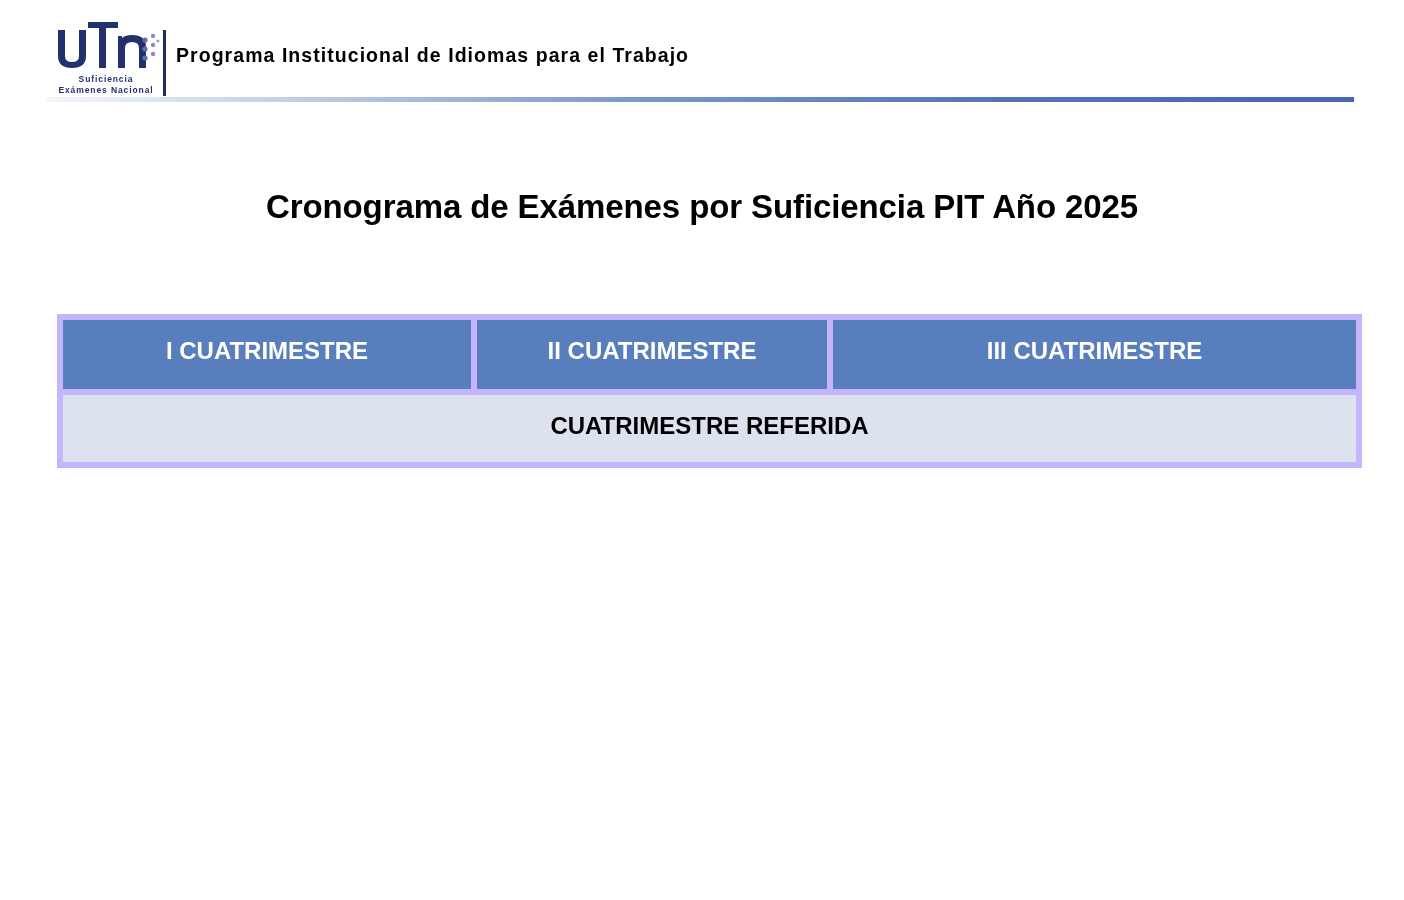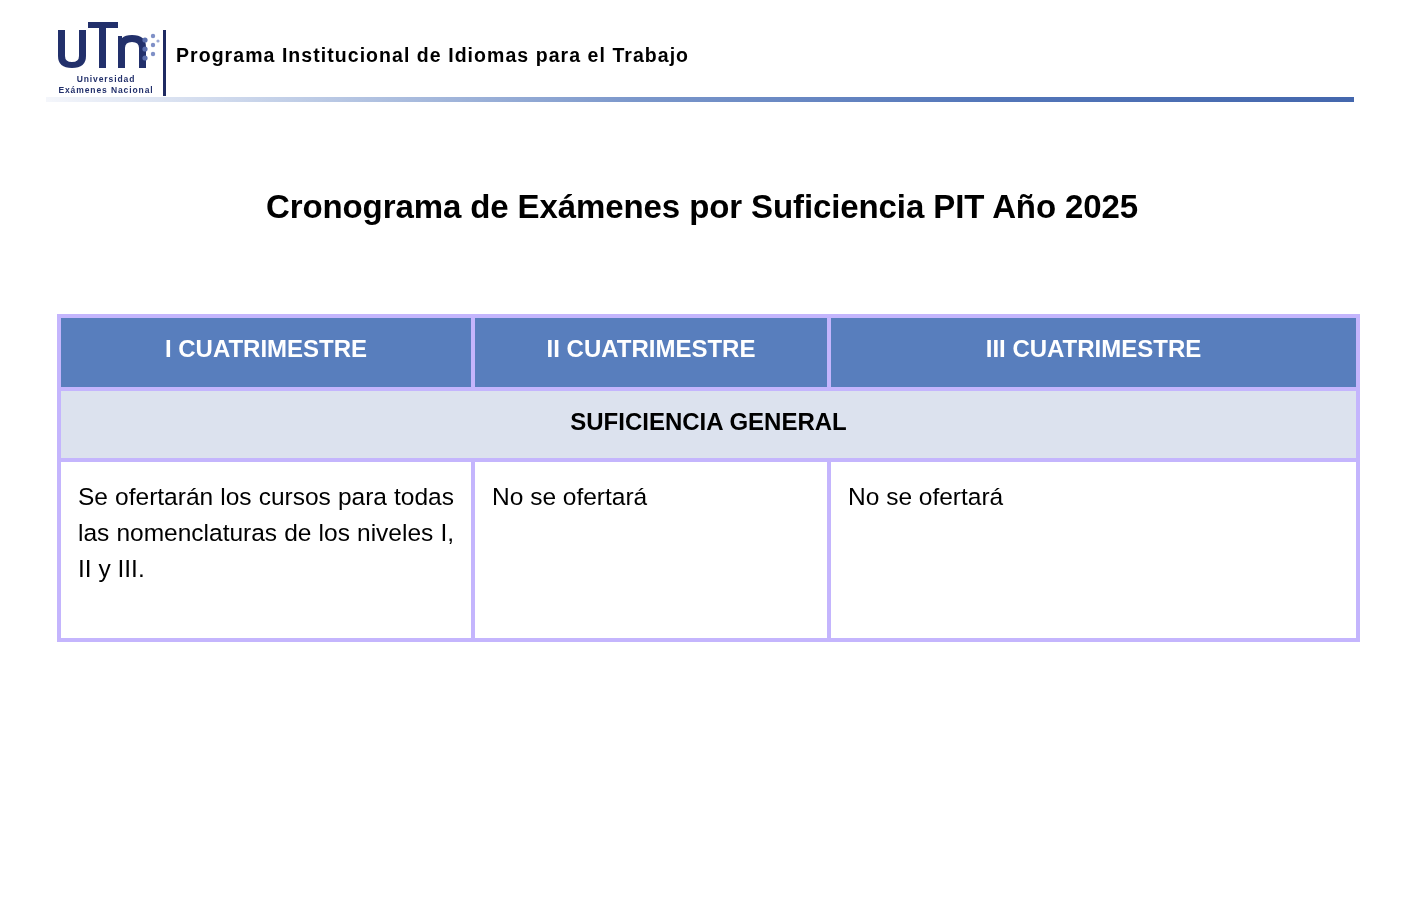--- a/index.html
+++ b/index.html
@@ -94,21 +94,21 @@
   
   #schedule-table {
     position: absolute;
     left: 57px;
     top: 314px;
     width: 1299px;
     border-collapse: collapse;
     table-layout: fixed;
   }
   #schedule-table td {
-    border: 4px solid #c4b5fd;
+    border: 6px solid #c4b5fd;
     padding: 17px;
     vertical-align: top;
   }
   .col-q1 { width: 414px; }
   .col-q2 { width: 356px; }
   .col-q3 { width: 529px; }
 
   tr.header-row td {
     background: #587EBD;
     border-color: #587EBD;
@@ -164,21 +164,21 @@
         <circle cx="93" cy="22" r="2.6" fill="#5b6fae"></circle>
         <circle cx="93" cy="31" r="2.6" fill="#5b6fae"></circle>
         <circle cx="93" cy="40" r="2.6" fill="#5b6fae"></circle>
         <circle cx="101" cy="18" r="2.2" fill="#7f90c7"></circle>
         <circle cx="101" cy="27" r="2.2" fill="#7f90c7"></circle>
         <circle cx="101" cy="36" r="2.2" fill="#7f90c7"></circle>
         <circle cx="106" cy="23" r="1.6" fill="#9aa8d4"></circle>
       </svg>
     </div>
     <div id="logo-subtitle">
-      <div>Universidad</div>
+      <div>Suficiencia</div>
       <div>Exámenes Nacional</div>
     </div>
   </div>
 
   <div id="header-divider-bar"></div>
 
   <div id="header-title">Programa Institucional de Idiomas para el Trabajo</div>
 
   <div id="header-rule"></div>
 </div>
@@ -194,22 +194,17 @@
   <tbody>
     <tr class="header-row">
       <td>I CUATRIMESTRE</td>
       <td>II CUATRIMESTRE</td>
       <td>III CUATRIMESTRE</td>
     </tr>
 
 
 
     <tr class="band-row">
-      <td colspan="3">SUFICIENCIA GENERAL</td>
+      <td colspan="3">CUATRIMESTRE REFERIDA</td>
     </tr>
 
-    <tr class="content-row">
-      <td class="justified row-referida">Se ofertarán los cursos para todas las nomenclaturas de los niveles I, II y III.</td>
-      <td class="plain row-referida">No se ofertará</td>
-      <td class="plain row-referida">No se ofertará</td>
-    </tr>
   </tbody>
 </table>
 
 </body></html>

